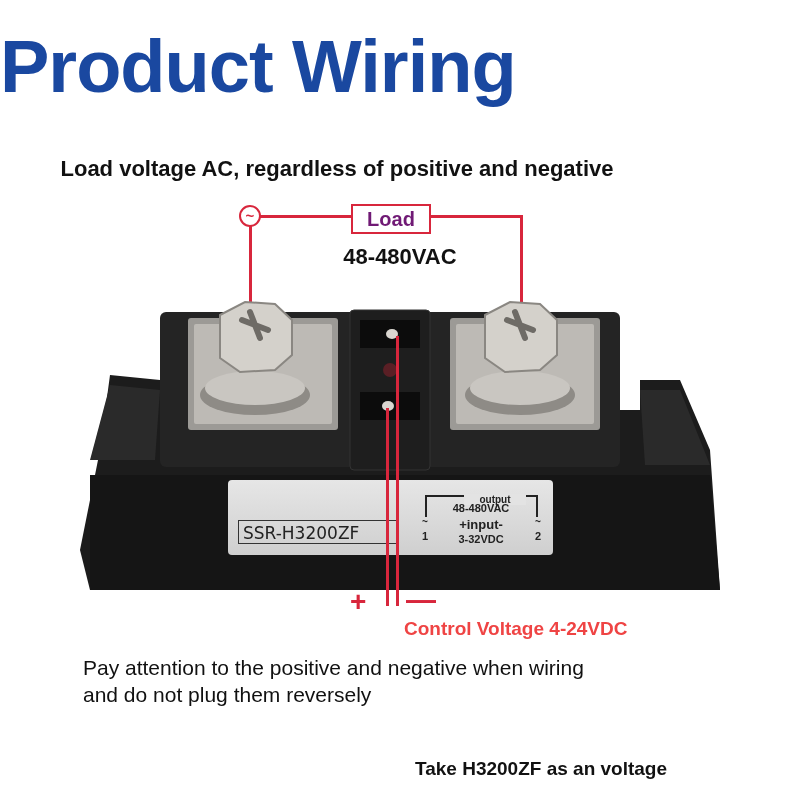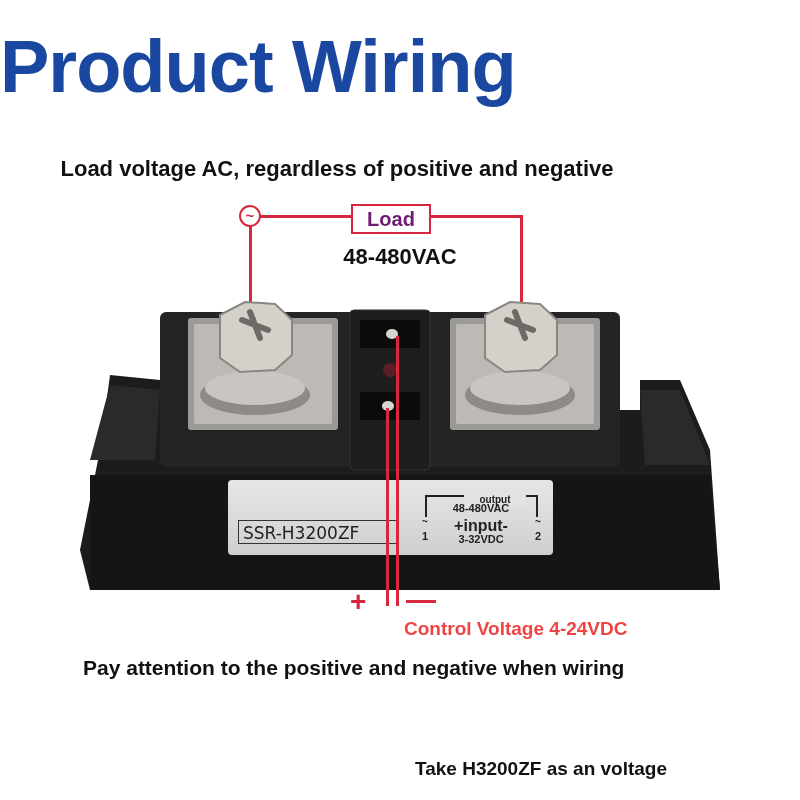--- a/index.html
+++ b/index.html
@@ -9,21 +9,21 @@
   .subtitle { left: 0; width: 642px; top: 156px; text-align: center; color: #111; font-weight: bold; font-size: 22px; margin-left: 16px; }
   .load-box { left: 351px; top: 204px; width: 80px; height: 30px; border: 2px solid #d8263c; background: #fff; box-sizing: border-box; text-align: center; font-weight: bold; font-size: 20px; line-height: 27px; color: #701a75; }
   .load-voltage { left: 320px; top: 244px; width: 160px; text-align: center; font-weight: bold; font-size: 22px; color: #111; }
   .ac-symbol { left: 239px; top: 205px; width: 22px; height: 22px; border: 2px solid #d8263c; border-radius: 50%; box-sizing: border-box; color: #d8263c; font-weight: bold; font-size: 15px; text-align: center; line-height: 17px; background: #fff; }
   .wire { background: #d8263c; }
   
   .device { left: 70px; top: 300px; width: 660px; height: 300px; }
   .ctrl-label { left: 404px; top: 618px; font-weight: bold; font-size: 19px; color: #ef4444; }
   .plus-sign { left: 350px; top: 588px; color: #d8263c; font-weight: bold; font-size: 28px; line-height: 28px; }
   .minus-sign { left: 406px; top: 586px; color: #d8263c; font-weight: bold; font-size: 30px; line-height: 28px; }
-  .warning { left: 83px; top: 654px; font-weight: bold; font-size: 21px; color: #111; line-height: 27px; width: 700px; }
+  .warning { left: 83px; top: 654px; font-weight: normal; font-size: 21px; color: #111; line-height: 27px; width: 700px; }
   .example { left: 415px; top: 758px; font-weight: bold; font-size: 19px; color: #111; }
   .label-plate { left: 228px; top: 480px; width: 325px; height: 75px; background: linear-gradient(#e6e6e6, #cfcfcf); border-radius: 4px; }
   .brand { left: 10px; top: 4px; font-weight: bold; font-size: 28px; color: #222; }
   .model-box { left: 10px; top: 40px; width: 159px; height: 24px; border: 1px solid #333; font-family: "DejaVu Sans", sans-serif; font-size: 17px; color: #222; line-height: 24px; padding-left: 4px; box-sizing: border-box; }
   .spec { font-size: 11px; font-weight: bold; color: #222; text-align: center; }
 </style>
 </head>
 <body>
 
 <div class="abs title">Product Wiring</div>
@@ -69,31 +69,32 @@
     <ellipse cx="318" cy="106" rx="6" ry="5" fill="#d9d6d0"></ellipse>
   </svg>
   
 </div>
 
 <div class="abs label-plate">
   <div class="abs model-box">SSR-H3200ZF</div>
   <div class="abs" style="left:197px; top:15px; width:113px; height:22px; border:2px solid #222; border-bottom:none; box-sizing:border-box;"></div>
   <div class="abs spec" style="left:236px; top:6px; width:62px; background:#e3e3e3; font-size:10px;margin-top:8px;">output</div>
   <div class="abs spec" style="left:205px; top:22px; width:96px;">48-480VAC</div>
-  <div class="abs spec" style="left:205px; top:37px; width:96px; font-size:16px;">+input-</div>
+  <div class="abs spec" style="left:205px; top:37px; width:96px; font-size:13px;">+input-</div>
   <div class="abs spec" style="left:205px; top:53px; width:96px;">3-32VDC</div>
   <div class="abs spec" style="left:191px; top:36px; width:12px; font-size:10px;">~</div>
   <div class="abs spec" style="left:191px; top:50px; width:12px;">1</div>
   <div class="abs spec" style="left:304px; top:36px; width:12px; font-size:10px;">~</div>
   <div class="abs spec" style="left:304px; top:50px; width:12px;">2</div>
 </div>
 
 <div class="abs wire" style="left:396px; top:336px; width:3px; height:270px;"></div>
 <div class="abs wire" style="left:386px; top:408px; width:3px; height:198px;"></div>
 <div class="abs plus-sign">+</div>
 <div class="abs minus-sign">—</div>
 <div class="abs ctrl-label">Control Voltage 4-24VDC</div>
 
 <div class="abs warning">
   <div>Pay attention to the positive and negative when wiring</div>
+  <div>and do not plug them reversely</div>
 </div>
 
 <div class="abs example">Take H3200ZF as an voltage</div>
 
 </body></html>

